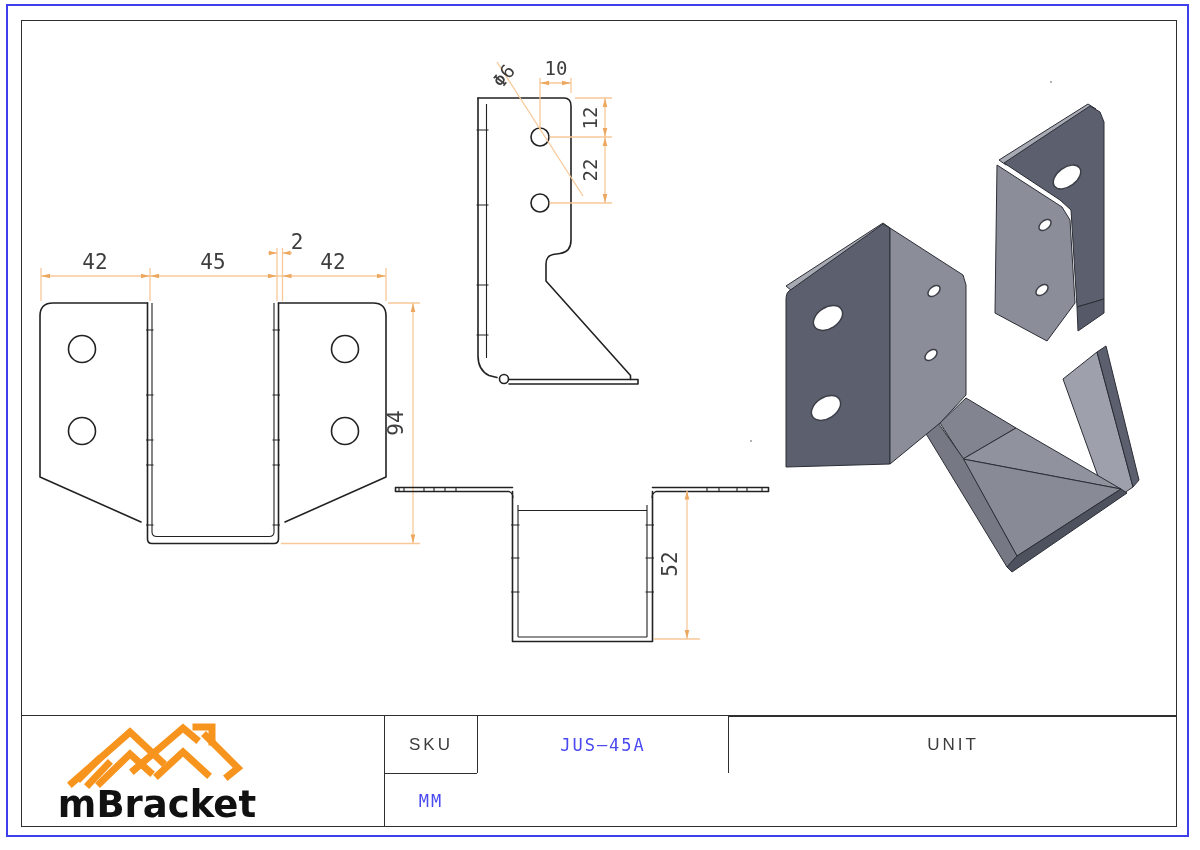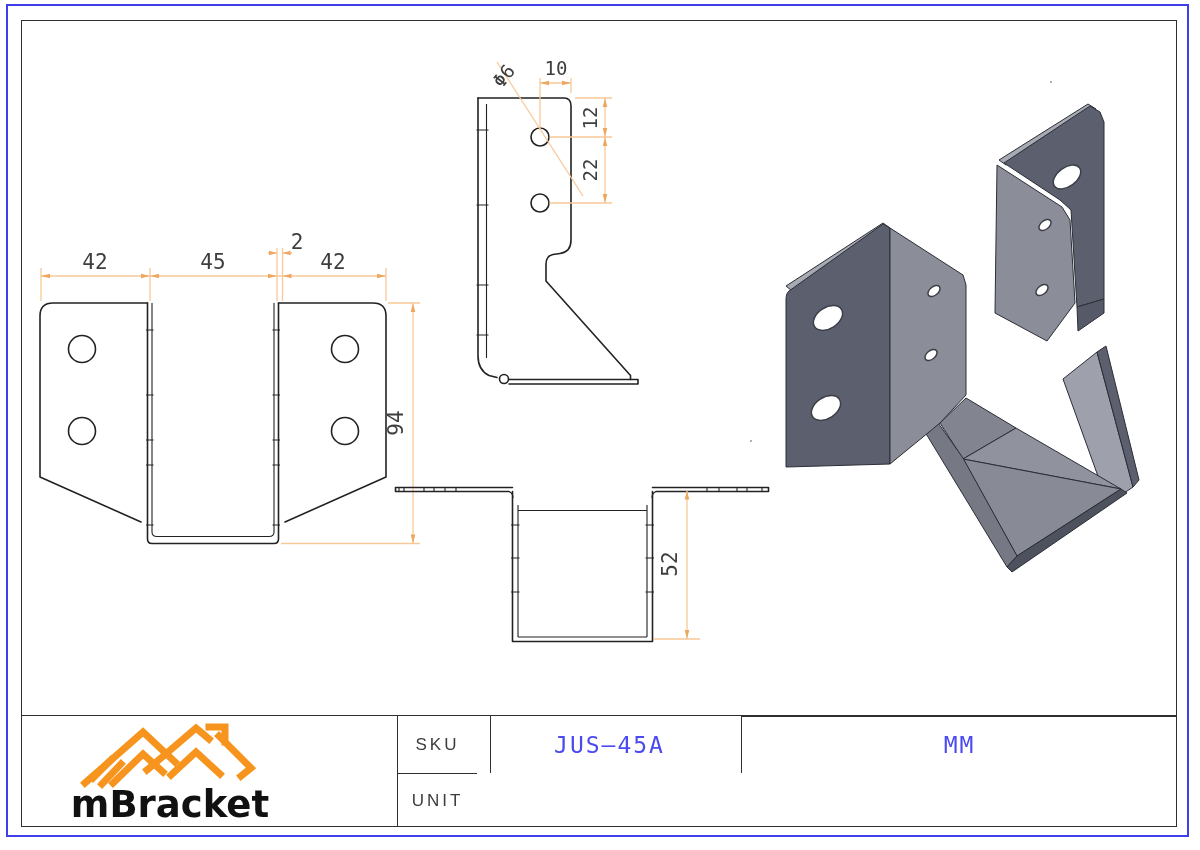--- a/index.html
+++ b/index.html
@@ -26,27 +26,27 @@
   .f-front{fill:#767983;stroke:#2b2e36;stroke-width:1;}
   .f-light{fill:var(--c-model_light,#9ea1ab);stroke:#2b2e36;stroke-width:1;}
   .f-edge{fill:#a7aab3;stroke:#2b2e36;stroke-width:1;}
   .f-botedge{fill:#4e525e;stroke:#2b2e36;stroke-width:1;}
   .hole{fill:#ffffff;stroke:#3c3f47;stroke-width:1.5;}
   
   #title-block{position:absolute;left:21px;top:715px;width:1156px;height:112px;
                border-top:1.6px solid var(--c-table_line,#2f2f2f);box-sizing:border-box;
                display:grid;grid-template-columns:363px 93px 251px auto;grid-template-rows:57px auto;}
   .tb-cell{border-left:1.4px solid var(--c-table_line,#2f2f2f);border-top:1.4px solid var(--c-table_line,#2f2f2f);
-           display:flex;align-items:center;justify-content:center;box-sizing:border-box;margin-left:13px;}
+           display:flex;align-items:center;justify-content:center;box-sizing:border-box;}
   .tb-cell.r1{border-top:none;}
   #logo-cell{grid-row:1 / span 2;border-left:none;border-top:none;display:flex;
              align-items:center;justify-content:flex-start;padding-left:19px;}
   .tb-label{font-size:17px;letter-spacing:3px;color:var(--c-label_text,#3c3c3c);
             font-family:"Liberation Sans",sans-serif;}
-  .tb-value{font-size:23px;letter-spacing:2px;color:var(--c-value_text,#4a4af0);
+  .tb-value{font-size:17px;letter-spacing:2px;color:var(--c-value_text,#4a4af0);
             font-family:"DejaVu Sans Mono",monospace;}
   #logo-title{font-family:"DejaVu Sans",sans-serif;font-weight:800;font-size:37px;fill:#111;}
 </style>
 </head>
 <body>
 
 <div id="stage">
   <div id="blue-border"></div>
   <div id="inner-border"></div>
 
@@ -178,19 +178,19 @@
         <text id="logo-title" x="117" y="97" text-anchor="middle">mBracket</text>
       </svg>
     </div>
     <div class="tb-cell r1">
       <span class="tb-label">SKU</span>
     </div>
     <div class="tb-cell r1">
       <span class="tb-value">JUS—45A</span>
     </div>
     <div class="tb-cell">
-      <span class="tb-value">MM</span>
+      <span class="tb-label">UNIT</span>
     </div>
     <div class="tb-cell">
-      <span class="tb-label">UNIT</span>
+      <span class="tb-value">MM</span>
     </div>
   </div>
 </div>
 
 </body></html>

